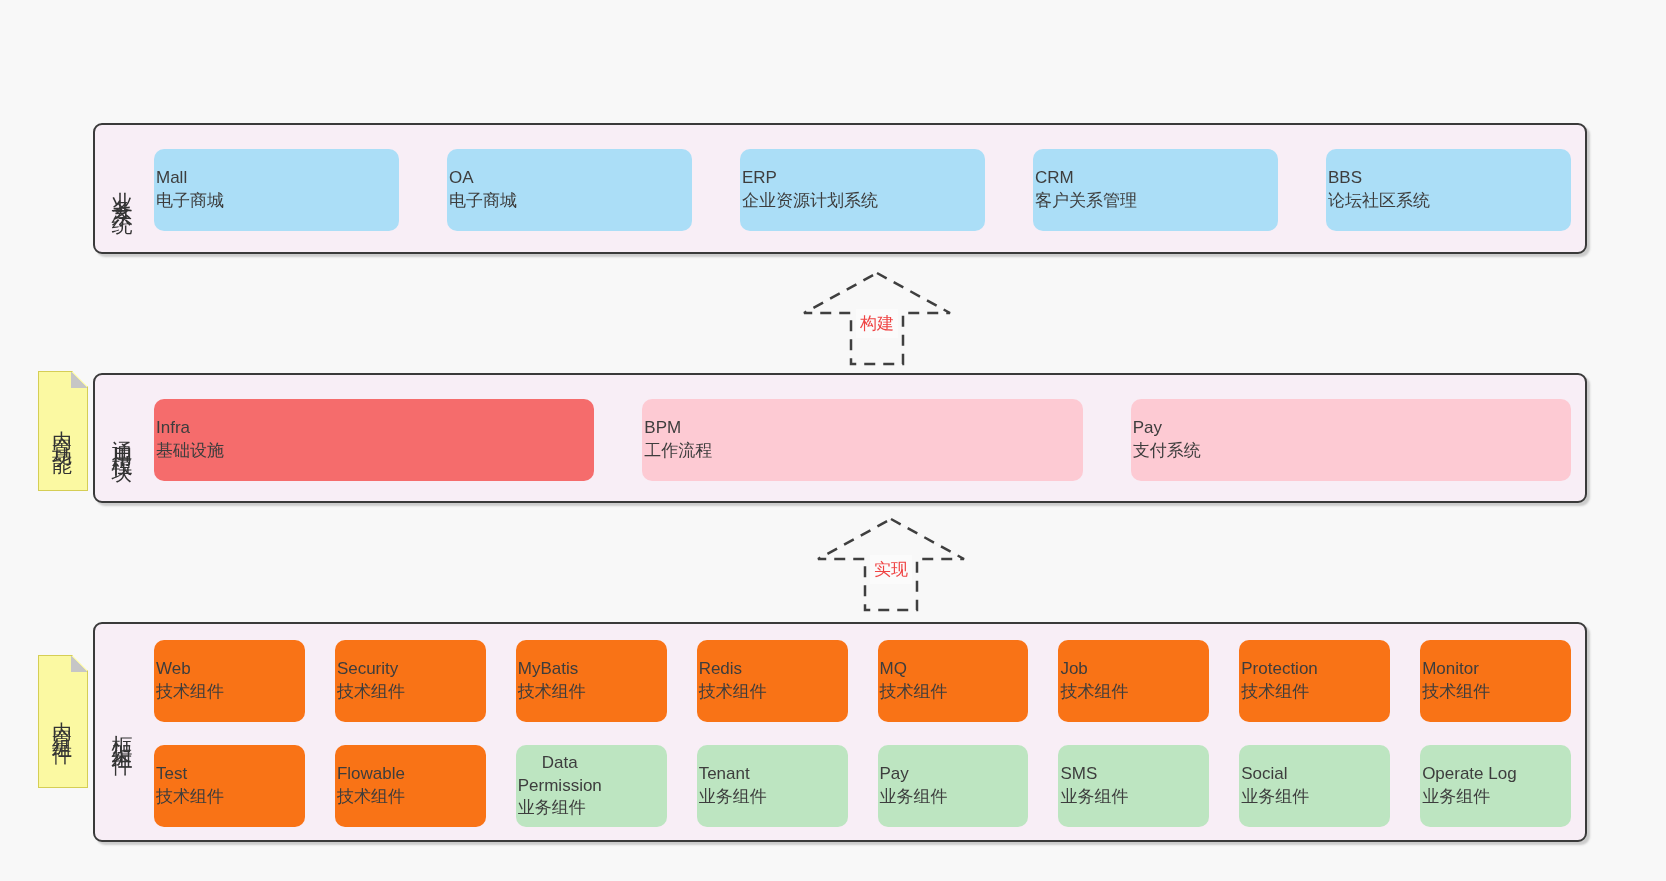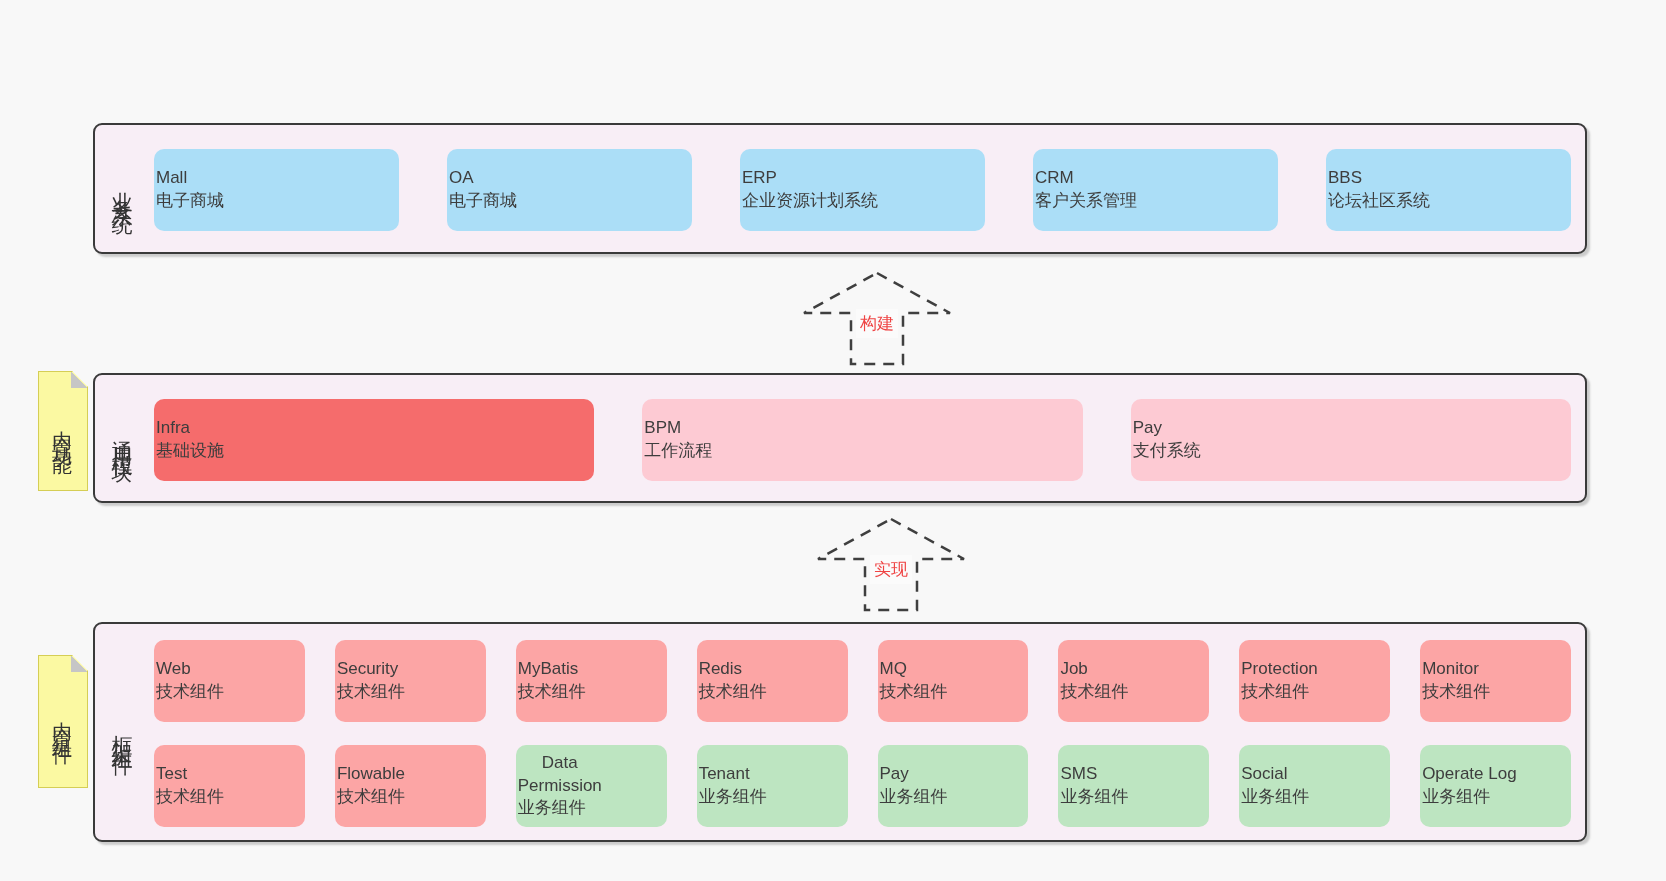--- a/index.html
+++ b/index.html
@@ -24,21 +24,21 @@
   .grid{position:absolute;left:59px;right:14px;top:16px;display:grid;
         grid-template-columns:repeat(8,1fr);column-gap:30px;row-gap:23px;grid-auto-rows:82px;}
 
   .box{flex:1;border-radius:10px;display:flex;flex-direction:column;
        align-items:flex-start;justify-content:center;text-align:center;
        font-size:17px;line-height:1.35;padding:2px;box-sizing:border-box;}
   .box-name{white-space:pre-line;}
   .blue{background:#abdef7}
   .red{background:#f56c6c}
   .pink{background:#fdcad3}
-  .green{background:#fca5a5}
+  .green{background:#f97316}
   .lgreen{background:#bde5c1}
 
   
   .note{position:absolute;left:38px;width:50px;box-sizing:border-box;
         background:#fbf9a2;border:1px solid #d5ce55;
         clip-path:polygon(0 0,calc(100% - 16px) 0,100% 16px,100% 100%,0 100%);
         display:flex;align-items:center;justify-content:center;}
   #note-functions{top:371px;height:120px;}
   #note-components{top:655px;height:133px;}
   .note-text{writing-mode:vertical-rl;text-orientation:upright;

